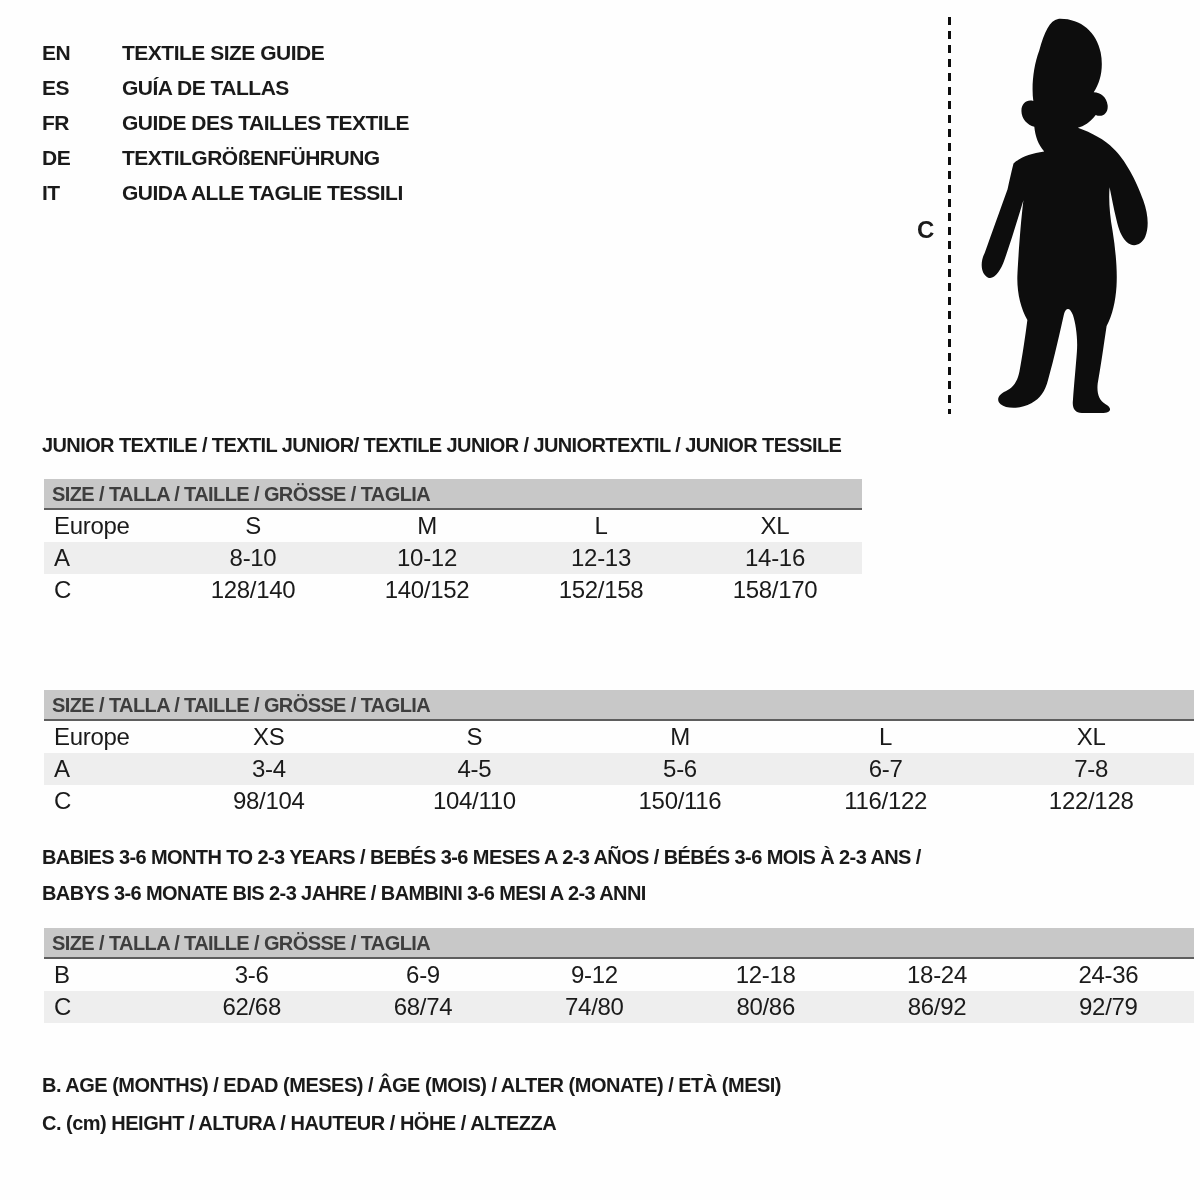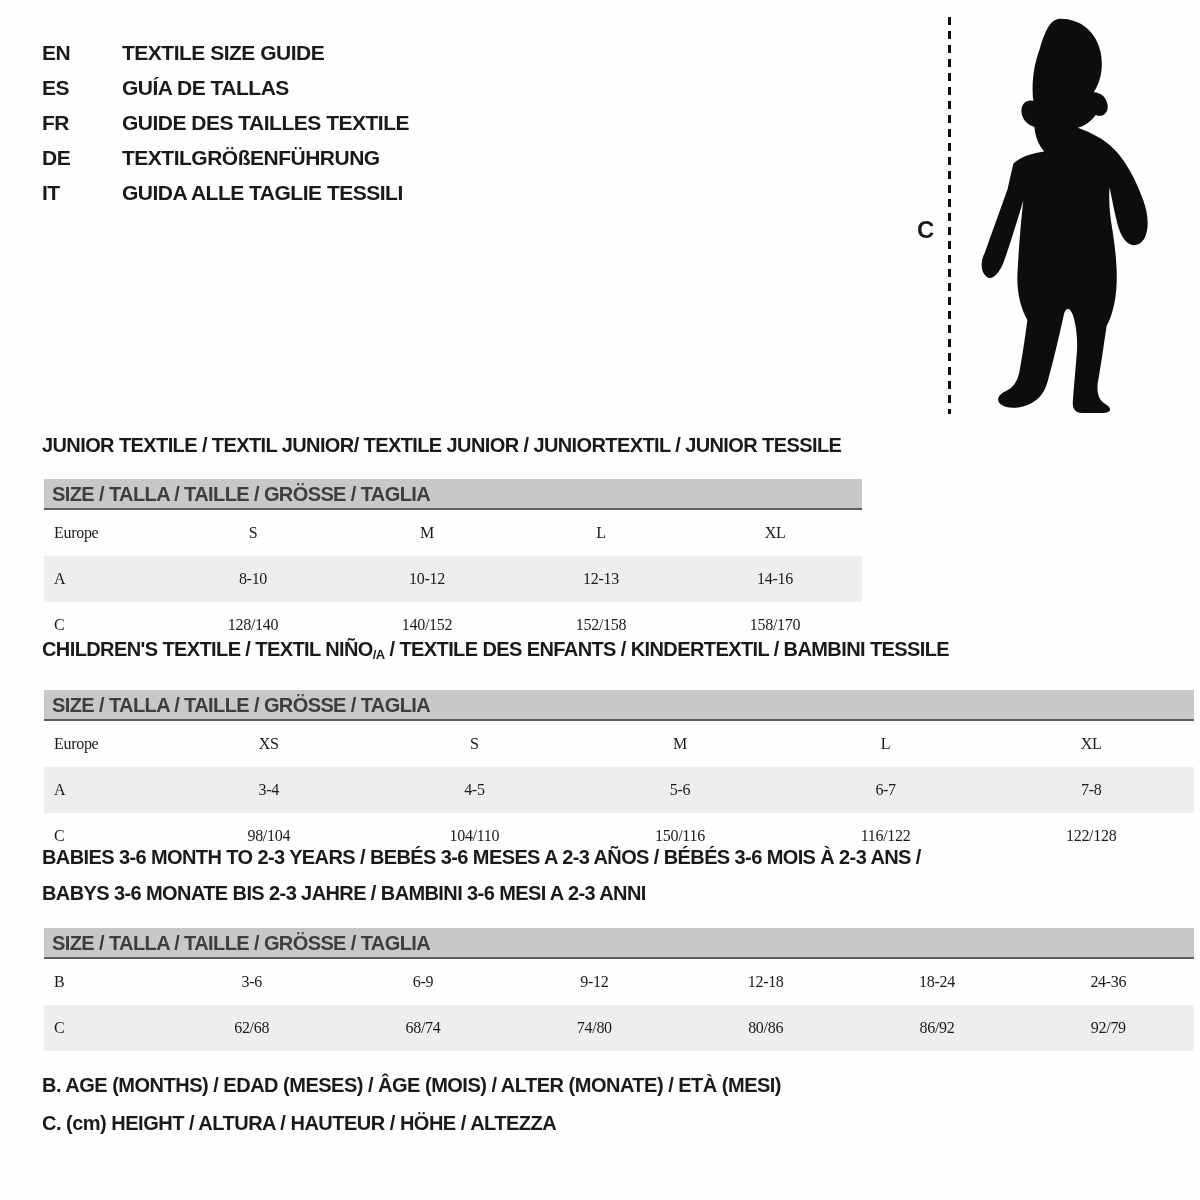--- a/index.html
+++ b/index.html
@@ -36,21 +36,21 @@
   .tbl{position:absolute;left:32px;margin-left:12px;}
   .size-bar{
     height:31px;line-height:31px;
     background:var(--bar-bg,#c8c8c8);
     border-bottom:2px solid var(--bar-border,#5e5e5e);
     padding-left:8px;
     font-size:20px;font-weight:700;letter-spacing:-0.6px;
     color:var(--bar-text,#3e3e3e);
     box-sizing:border-box;
   }
-  .trow{display:grid;height:46px;align-items:center;font-size:16px;letter-spacing:-0.3px;font-family:Liberation Serif, serif;}
+  .trow{display:grid;height:32px;align-items:center;font-size:24px;letter-spacing:-0.3px;}
   .trow.alt{background:var(--alt-row,#eeeeee);}
   .cols4{grid-template-columns:122px repeat(4,1fr);}
   .cols5{grid-template-columns:122px repeat(5,1fr);}
   .cols6{grid-template-columns:122px repeat(6,1fr);}
   .rlabel{padding-left:10px;text-align:left;}
   .cell{text-align:center;}
 
   .w-junior{width:818px;}
   .w-wide{width:1150px;}
 
@@ -154,21 +154,20 @@
     </div>
     <div class="trow cols4">
       <span class="rlabel">C</span>
       <span class="cell">128/140</span>
       <span class="cell">140/152</span>
       <span class="cell">152/158</span>
       <span class="cell">158/170</span>
     </div>
   </div>
 
-  <div class="sec-title" style="top:638px;"><span>CHILDREN'S TEXTILE / TEXTIL NIÑO</span><span class="sub">/A</span><span> / TEXTILE DES ENFANTS / KINDERTEXTIL / BAMBINI TESSILE</span></div>
   <div class="tbl w-wide" style="top:690px;">
     <div class="size-bar">SIZE / TALLA / TAILLE / GRÖSSE / TAGLIA</div>
     <div class="trow cols5">
       <span class="rlabel">Europe</span>
       <span class="cell">XS</span>
       <span class="cell">S</span>
       <span class="cell">M</span>
       <span class="cell">L</span>
       <span class="cell">XL</span>
     </div>

